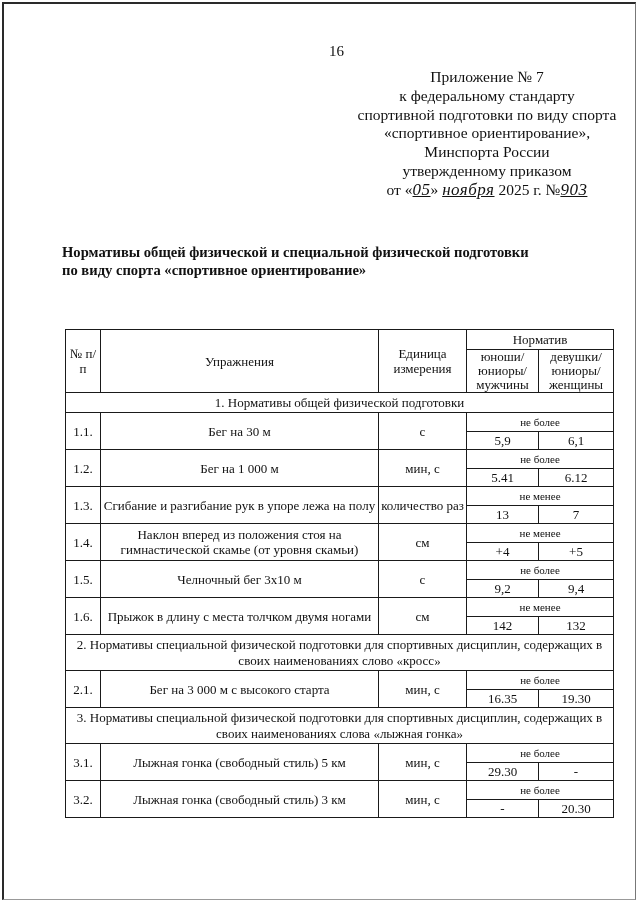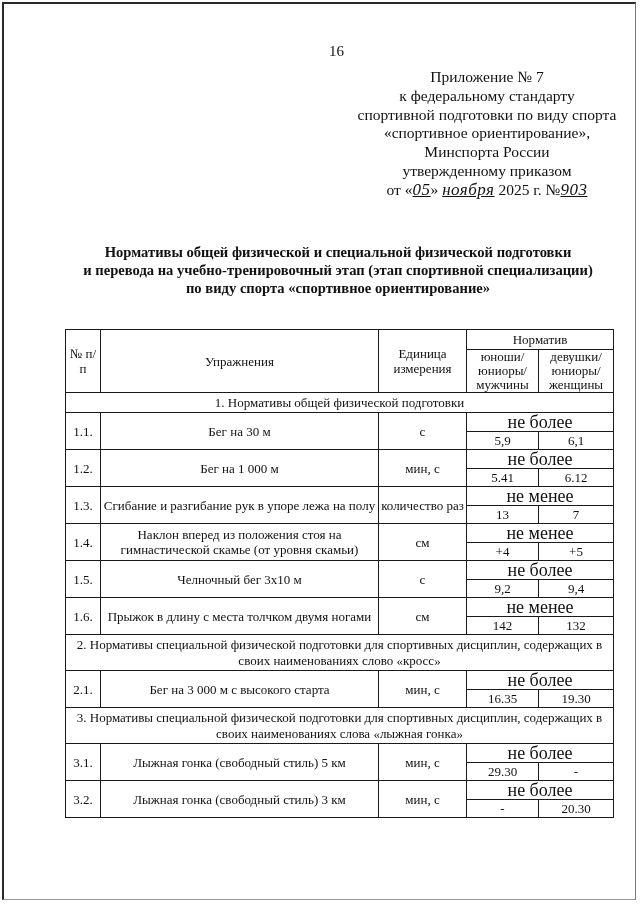--- a/index.html
+++ b/index.html
@@ -19,21 +19,21 @@
     font-size: 15px;
   }
   .appendix {
     position: absolute; left: 352px; width: 270px; top: 68px;
     text-align: center; font-size: 15.5px; line-height: 18.8px;
   }
   .appendix .line { white-space: nowrap; }
   .hand { font-style: italic; text-decoration: underline; font-size: 17px; letter-spacing: 0.5px; }
   .title {
     position: absolute; left: 62px; width: 552px; top: 243px;
-    text-align: center; font-weight: bold; font-size: 14.6px; line-height: 18px;
+    text-align: left; font-weight: bold; font-size: 14.6px; line-height: 18px;
   }
   .title .line { white-space: nowrap; }
 
   table.norms {
     position: absolute; left: 65px; top: 329px; width: 548px;
     border-collapse: collapse; font-size: 13px; line-height: 15px;
     table-layout: fixed;
   }
   table.norms td {
     border: 1px solid #1a1a1a; text-align: center; vertical-align: middle;
@@ -43,21 +43,21 @@
   col.c2 { width: 278px; }
   col.c3 { width: 88px; }
   col.c4 { width: 72px; }
   col.c5 { width: 75px; }
   tr.h-top td { height: 19px; }
   tr.h-sub td { height: 42px; line-height: 14px; text-align: center; }
   tr.section td { height: 19px; }
   tr.section2 td { height: 35px; line-height: 16px; }
   tr.r-a td { height: 18px; }
   tr.r-b td { height: 17px; }
-  td.qual { font-size: 18px; margin-top: 34px; }
+  td.qual { font-size: 11px; margin-top: 34px; }
 </style>
 </head>
 <body>
 
 <div class="page-frame"></div>
 
 <div class="page-number">16</div>
 
 <div class="appendix">
   <div class="line">Приложение № 7</div>
@@ -68,21 +68,20 @@
   <div class="line">утвержденному приказом</div>
   <div class="line">
     <span>от «</span><span class="hand">05</span><span>»</span>
     <span class="hand">ноября</span>
     <span>2025 г. №</span><span class="hand">903</span>
   </div>
 </div>
 
 <div class="title">
   <div class="line">Нормативы общей физической и специальной физической подготовки</div>
-  <div class="line">и перевода на учебно-тренировочный этап (этап спортивной специализации)</div>
   <div class="line">по виду спорта «спортивное ориентирование»</div>
 </div>
 
 <table class="norms">
   <colgroup>
       <col class="c1">
       <col class="c2">
       <col class="c3">
       <col class="c4">
       <col class="c5">

